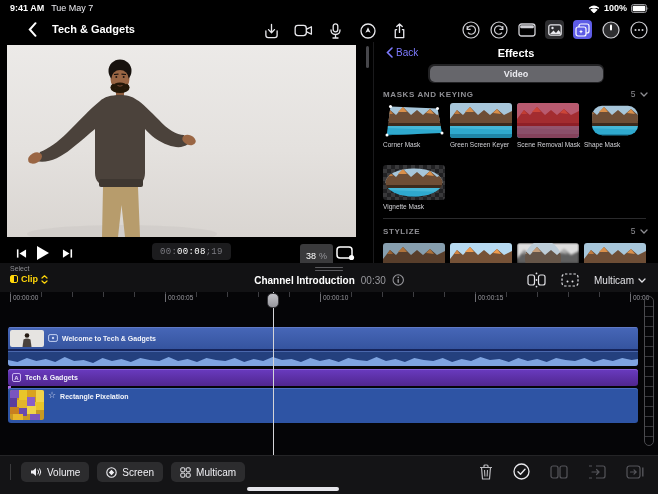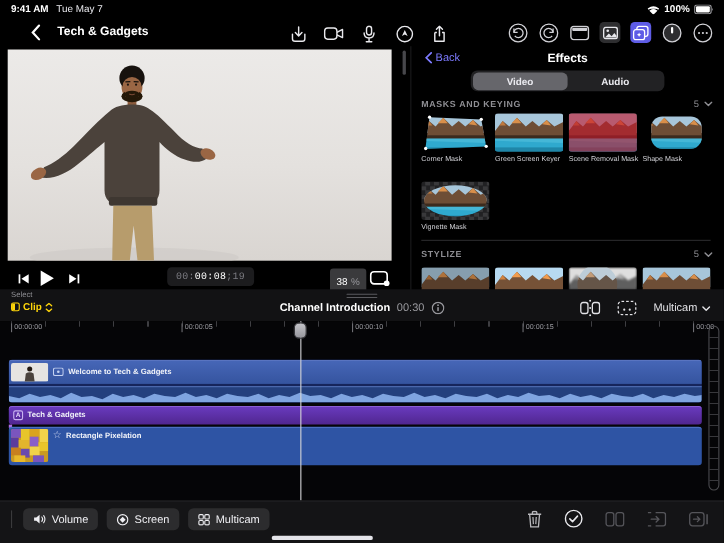--- a/index.html
+++ b/index.html
@@ -345,21 +345,20 @@
   <div id="panel-back">
     <svg width="7" height="11" viewBox="0 0 7 11">
         <path d="M6 1 L1.5 5.5 L6 10" stroke="#7D7AFF" stroke-width="1.6" fill="none" stroke-linecap="round"></path>
       </svg>
     <span>Back</span>
   </div>
   <div id="panel-title">Effects</div>
 
   <div id="segmented">
     <div class="segment selected">Video</div>
-    <div class="segment">Audio</div>
   </div>
 
   <div class="section-hdr" style="top:47px">
     <span>MASKS AND KEYING</span>
     <span class="count">
       <span>5</span>
       <svg width="8" height="5" viewBox="0 0 8 5">
           <path d="M1 1 L4 4 L7 1" stroke="#8E8E93" stroke-width="1.3" fill="none" stroke-linecap="round"></path>
         </svg>
     </span>

